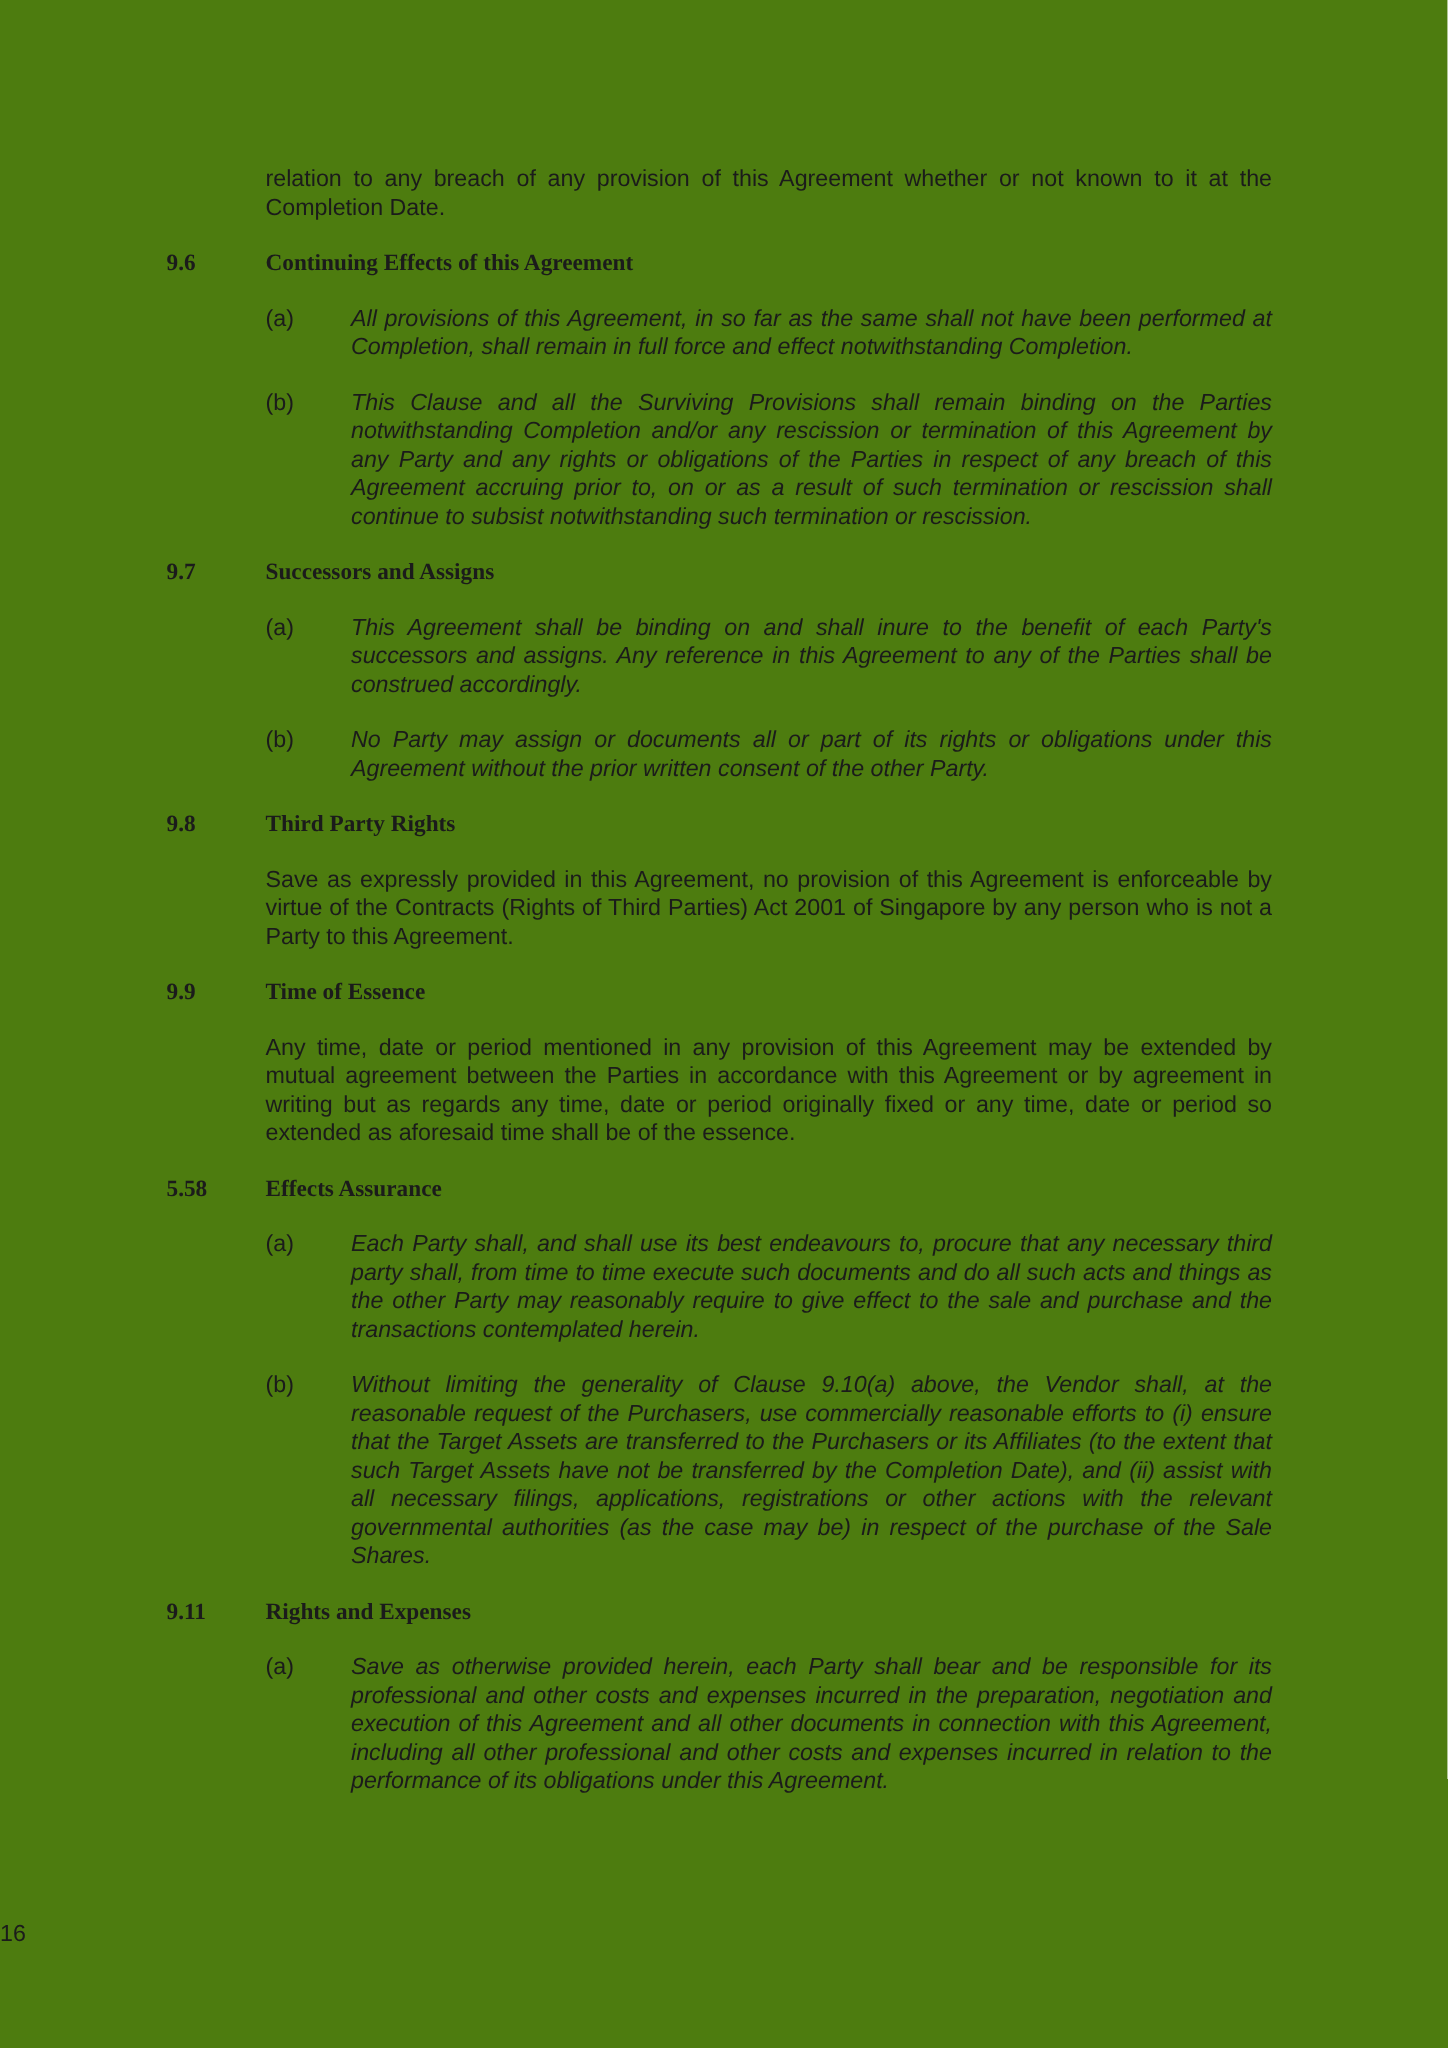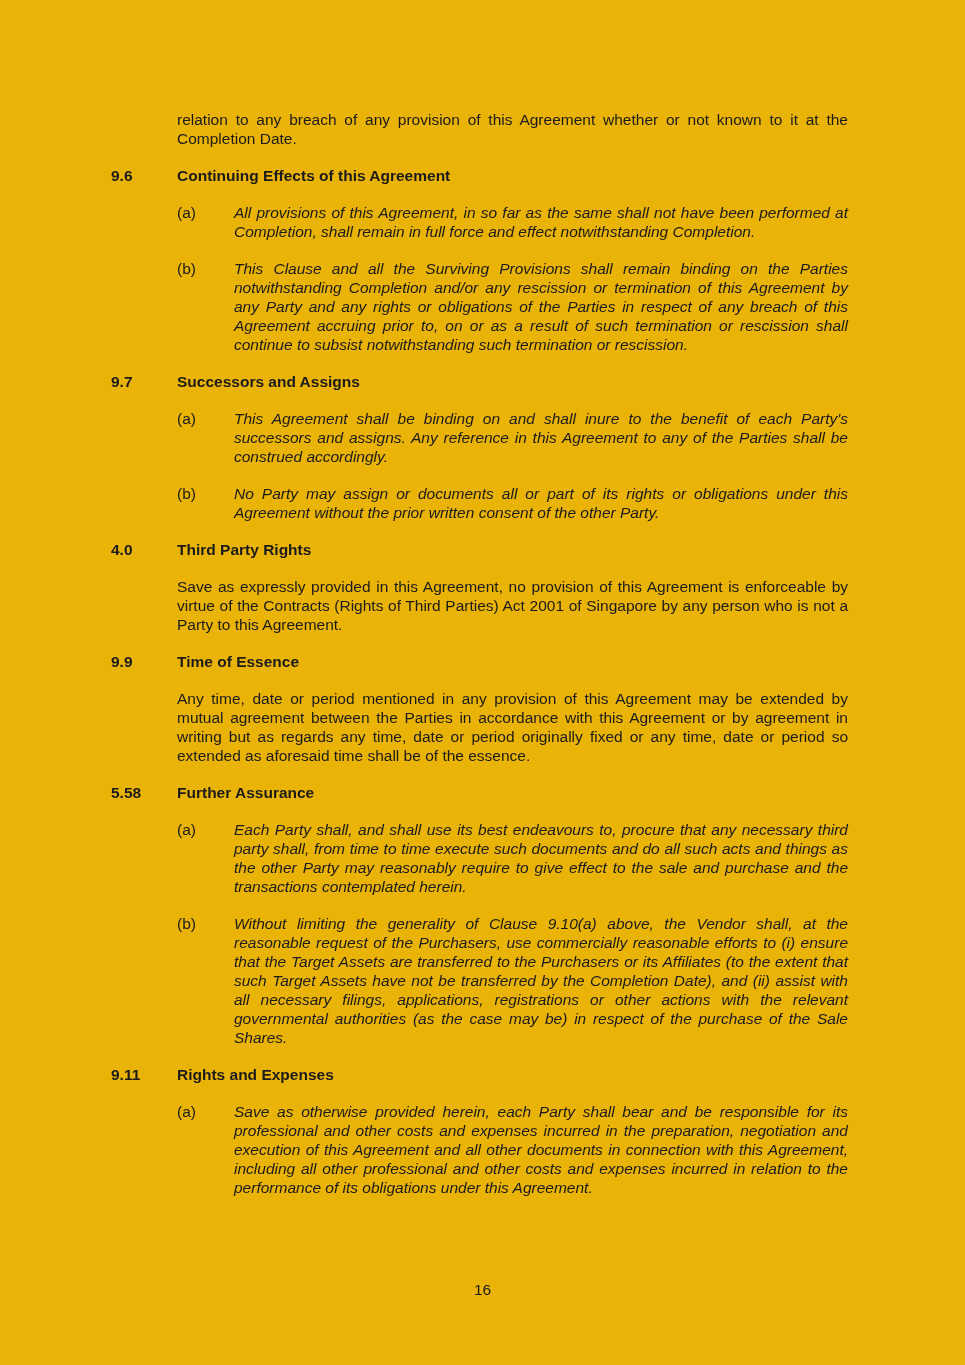--- a/index.html
+++ b/index.html
@@ -4,21 +4,21 @@
 <style>
   html, body {
     margin: 0;
     padding: 0;
     background: #ffffff;
   }
   .page {
     position: relative;
     width: 965px;
     height: 1365px;
-    background: #eab308;
+    background: #4d7c0f;
     font-family: "Liberation Sans", sans-serif;
     font-size: 15.5px;
     line-height: 19px;
     color: #1b1b1b;
     overflow: hidden;
   }
   .content {
     position: absolute;
     top: 110px;
     left: 111px;
@@ -26,20 +26,21 @@
   }
   .para {
     text-align: justify;
     margin: 0 0 18px 66px;
     width: 671px;
   }
   .heading-row {
     display: flex;
     font-weight: bold;
     margin: 0 0 18px 0;
+    font-family: Liberation Serif, serif;
   }
   .num {
     flex: none;
     width: 66px;
   }
   .heading-text {
     flex: 1;
   }
   .item {
     display: flex;
@@ -53,21 +54,20 @@
   .item-text {
     flex: 1;
     text-align: justify;
     font-style: italic;
   }
   .footer {
     position: absolute;
     top: 1280px;
     left: 0;
     width: 965px;
-    text-align: center;
   }
 </style>
 </head>
 <body>
 
 <div class="page">
   <div class="content">
     <div class="para">relation to any breach of any provision of this Agreement whether or not known to it at the Completion Date.</div>
     <div id="sections">
         <div class="section">
@@ -93,36 +93,36 @@
             <div class="item-label">(a)</div>
             <div class="item-text">This Agreement shall be binding on and shall inure to the benefit of each Party's successors and assigns. Any reference in this Agreement to any of the Parties shall be construed accordingly.</div>
           </div>
           <div class="item">
             <div class="item-label">(b)</div>
             <div class="item-text">No Party may assign or documents all or part of its rights or obligations under this Agreement without the prior written consent of the other Party.</div>
           </div>
         </div>
         <div class="section">
           <div class="heading-row">
-            <div class="num">4.0</div>
+            <div class="num">9.8</div>
             <div class="heading-text">Third Party Rights</div>
           </div>
           <div class="para">Save as expressly provided in this Agreement, no provision of this Agreement is enforceable by virtue of the Contracts (Rights of Third Parties) Act 2001 of Singapore by any person who is not a Party to this Agreement.</div>
         </div>
         <div class="section">
           <div class="heading-row">
             <div class="num">9.9</div>
             <div class="heading-text">Time of Essence</div>
           </div>
           <div class="para">Any time, date or period mentioned in any provision of this Agreement may be extended by mutual agreement between the Parties in accordance with this Agreement or by agreement in writing but as regards any time, date or period originally fixed or any time, date or period so extended as aforesaid time shall be of the essence.</div>
         </div>
         <div class="section">
           <div class="heading-row">
             <div class="num">5.58</div>
-            <div class="heading-text">Further Assurance</div>
+            <div class="heading-text">Effects Assurance</div>
           </div>
           <div class="item">
             <div class="item-label">(a)</div>
             <div class="item-text">Each Party shall, and shall use its best endeavours to, procure that any necessary third party shall, from time to time execute such documents and do all such acts and things as the other Party may reasonably require to give effect to the sale and purchase and the transactions contemplated herein.</div>
           </div>
           <div class="item">
             <div class="item-label">(b)</div>
             <div class="item-text">Without limiting the generality of Clause 9.10(a) above, the Vendor shall, at the reasonable request of the Purchasers, use commercially reasonable efforts to (i) ensure that the Target Assets are transferred to the Purchasers or its Affiliates (to the extent that such Target Assets have not be transferred by the Completion Date), and (ii) assist with all necessary filings, applications, registrations or other actions with the relevant governmental authorities (as the case may be) in respect of the purchase of the Sale Shares.</div>
           </div>
         </div>

